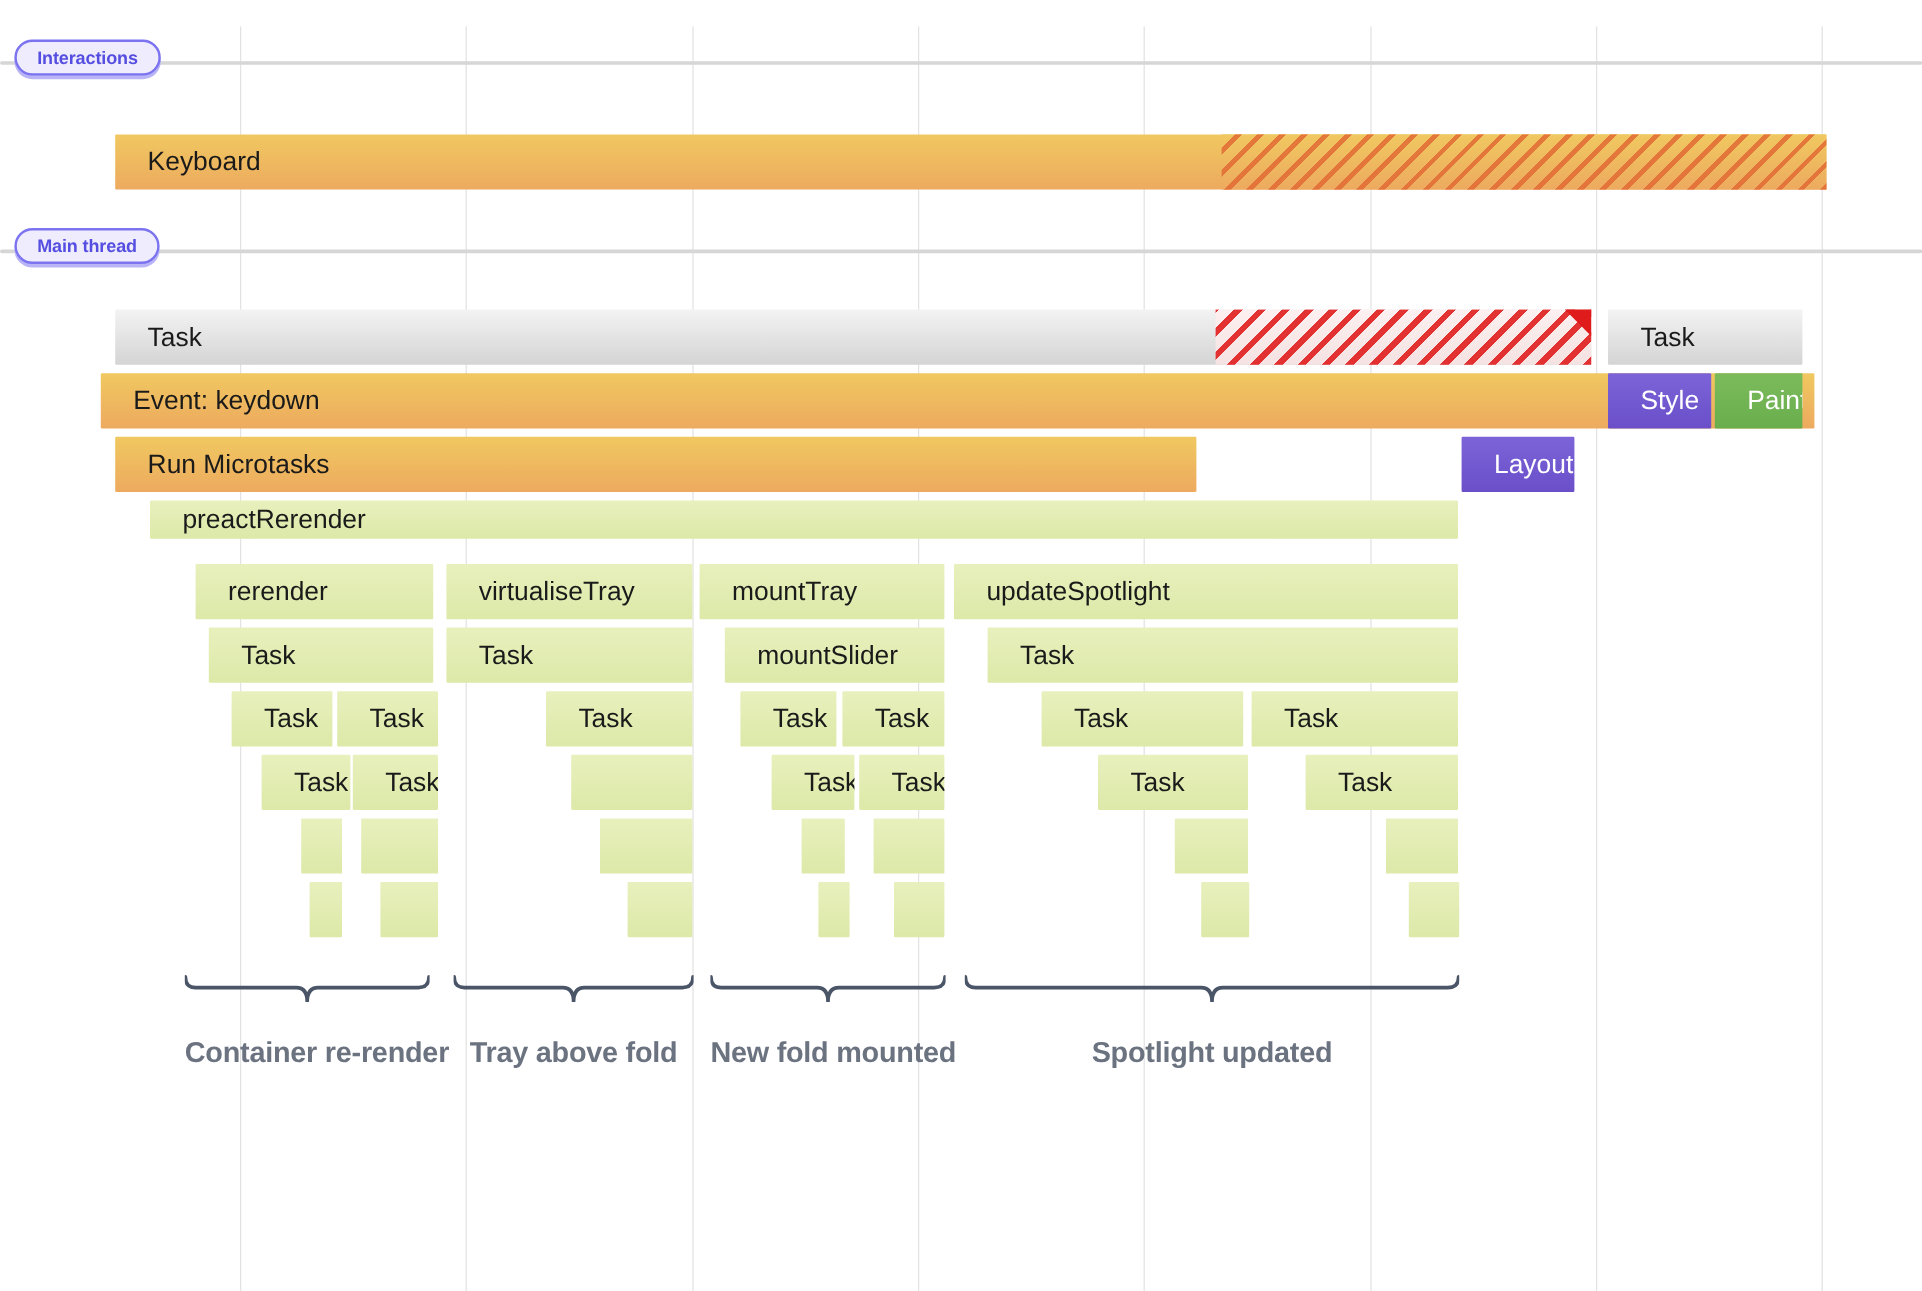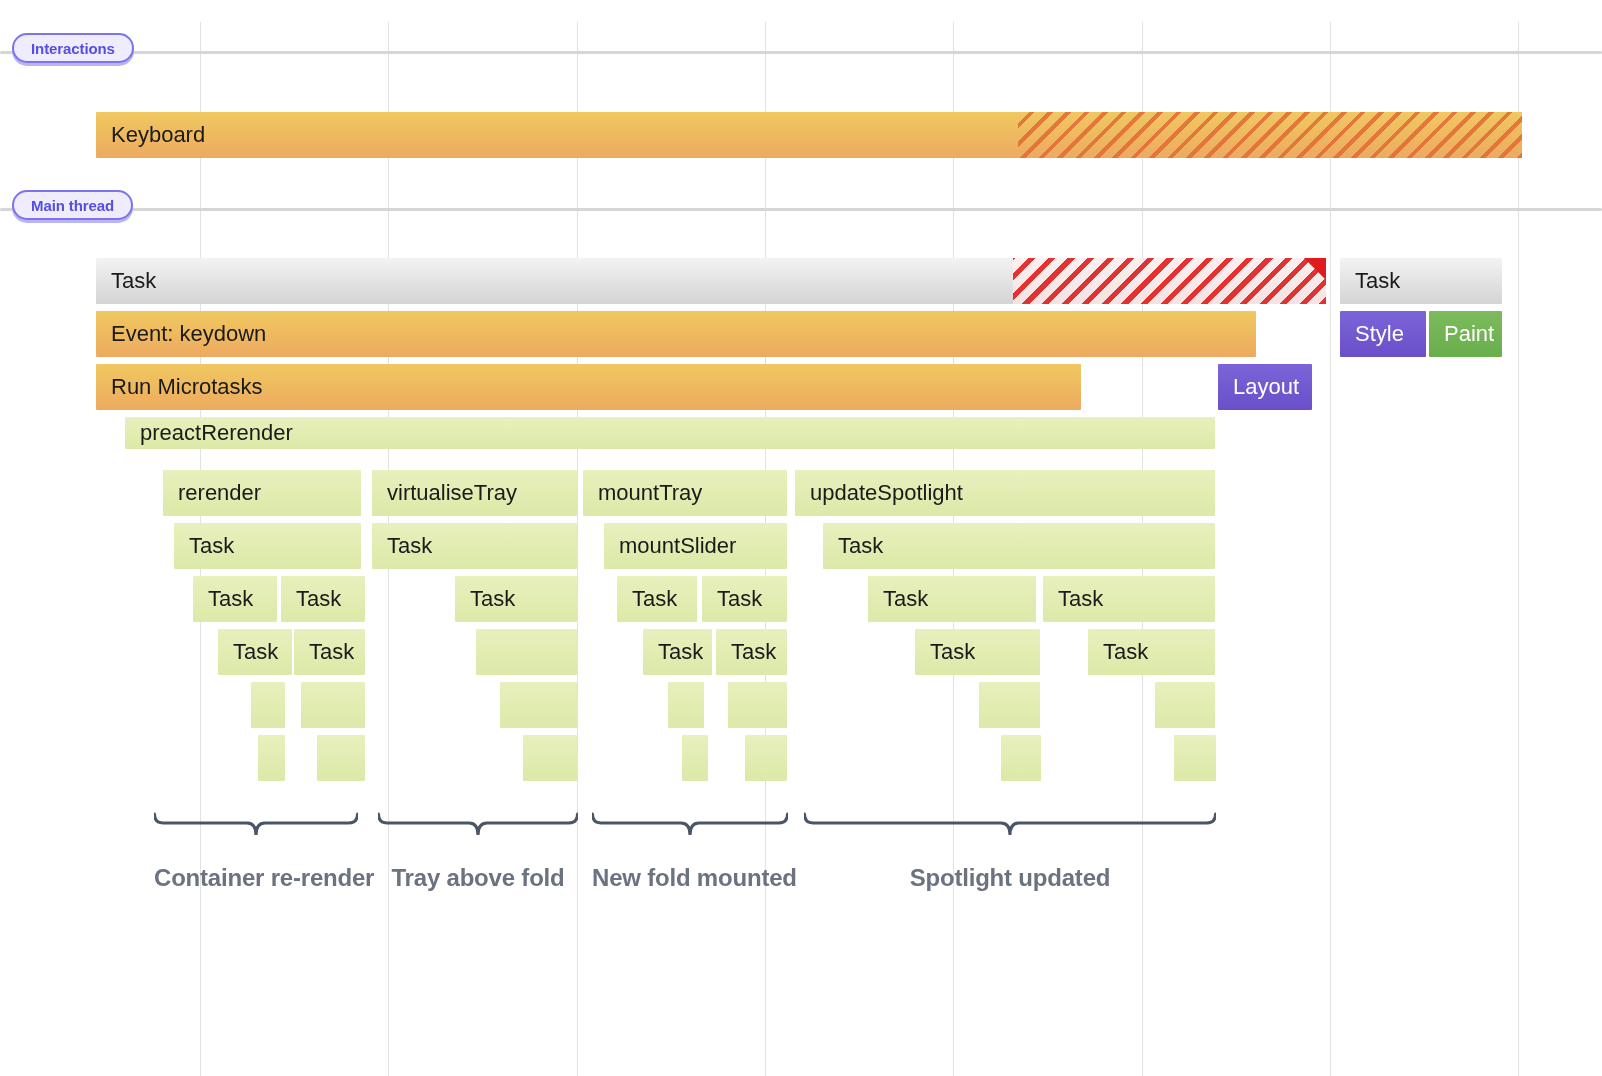--- a/index.html
+++ b/index.html
@@ -60,21 +60,21 @@
     display: flex;
     align-items: center;
     border-radius: 1px;
     overflow: hidden;
     font-size: 22px;
     color: #1a1a1a;
     white-space: nowrap;
     z-index: 4;
   }
   .bar > .bar-label {
-    padding-left: 15px;
+    padding-left: 27px;
     pointer-events: none;
   }
 
   .bar.orange {
     background: linear-gradient(180deg, #f0c860 0%, #edaa5f 100%);
   }
   .bar.gray {
     background: linear-gradient(180deg, #f3f3f3 0%, #d4d4d4 100%);
   }
   .bar.green {
@@ -172,30 +172,30 @@
       <div class="hatch orange-h" style="left: 1018px; top: 112px; width: 504px; height: 46px;"></div>
       <div class="bar gray" style="left: 96px; top: 258px; width: 1230px; height: 46px;">
         <span class="bar-label">Task</span>
       </div>
       <div class="hatch red-h" style="left: 1013px; top: 258px; width: 313px; height: 46px;">
         <div class="corner-tri"></div>
       </div>
       <div class="bar gray" style="left: 1340px; top: 258px; width: 162px; height: 46px;">
         <span class="bar-label">Task</span>
       </div>
-      <div class="bar orange" style="left: 96px; top: 311px; width: 1160px; height: 46px;">
+      <div class="bar orange" style="left: 84px; top: 311px; width: 1428px; height: 46px;">
         <span class="bar-label">Event: keydown</span>
       </div>
       <div class="bar purple" style="left: 1340px; top: 311px; width: 86px; height: 46px;">
         <span class="bar-label">Style</span>
       </div>
       <div class="bar green2" style="left: 1429px; top: 311px; width: 73px; height: 46px;">
         <span class="bar-label">Paint</span>
       </div>
-      <div class="bar orange" style="left: 96px; top: 364px; width: 985px; height: 46px; text-align: center;">
+      <div class="bar orange" style="left: 96px; top: 364px; width: 901px; height: 46px; text-align: center;">
         <span class="bar-label">Run Microtasks</span>
       </div>
       <div class="bar purple" style="left: 1218px; top: 364px; width: 94px; height: 46px;">
         <span class="bar-label">Layout</span>
       </div>
       <div class="bar green" style="left: 125px; top: 417px; width: 1090px; height: 32px;">
         <span class="bar-label">preactRerender</span>
       </div>
       <div class="bar green" style="left: 163px; top: 470px; width: 198px; height: 46px;">
         <span class="bar-label">rerender</span>

